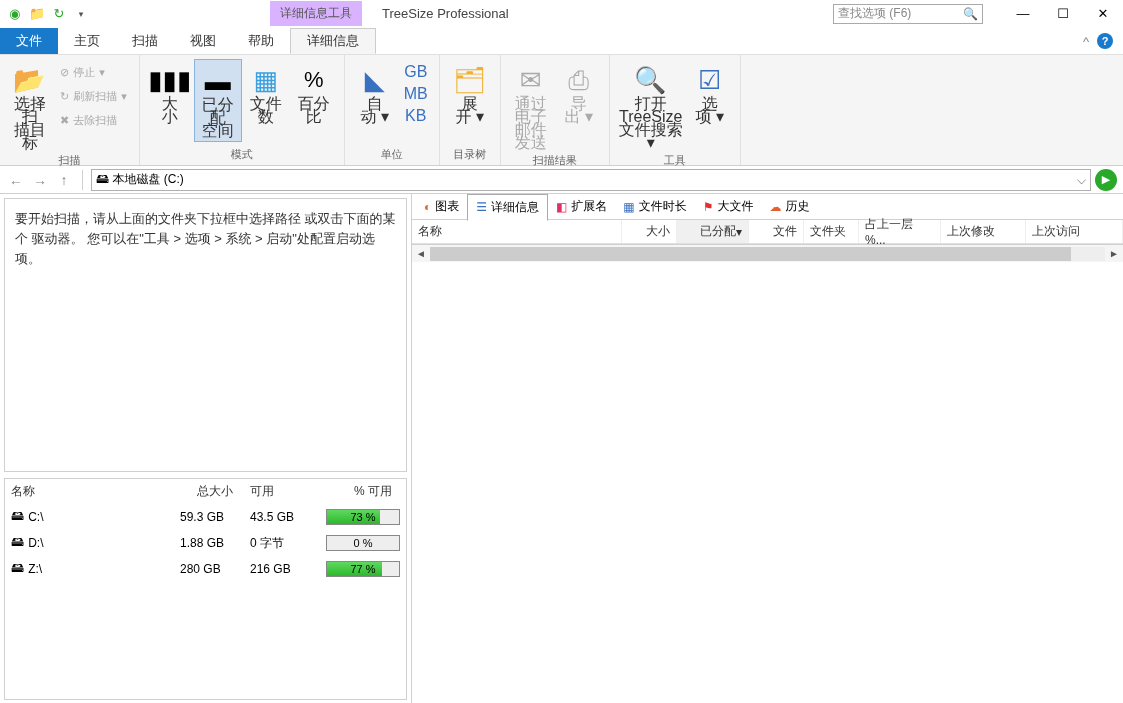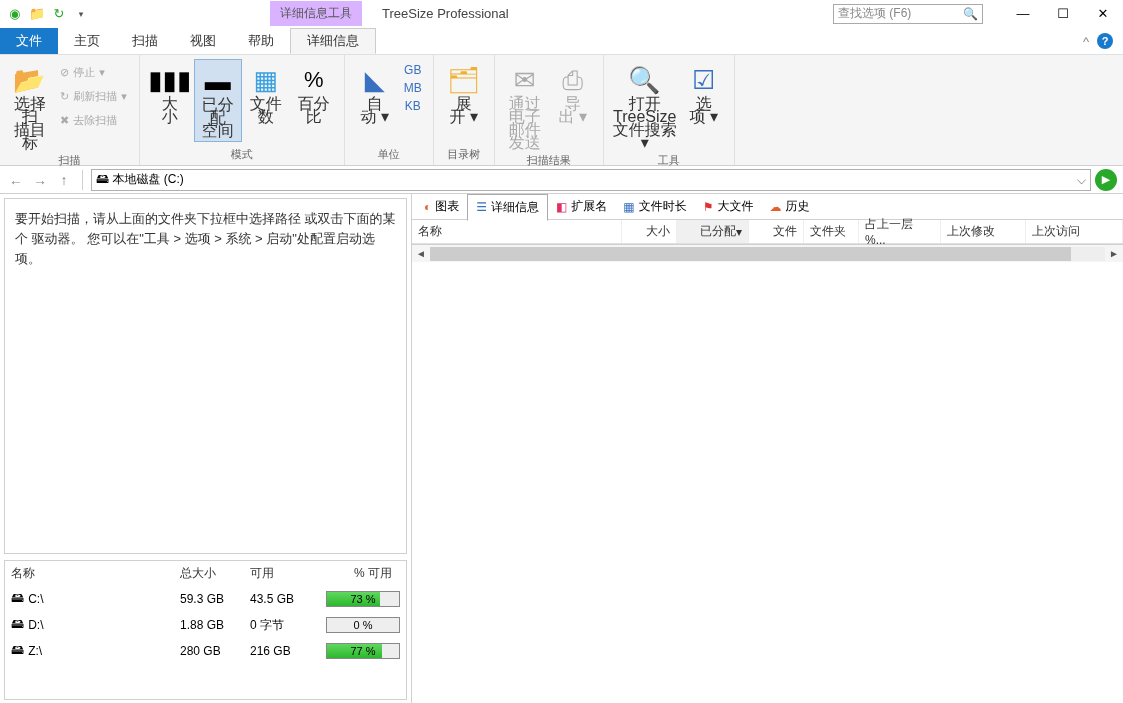--- a/index.html
+++ b/index.html
@@ -33,39 +33,39 @@
 .group .label { font-size: 11px; color: #666; height: 16px; }
 .bigbtn { display: flex; flex-direction: column; align-items: center; justify-content: flex-start; width: 48px; padding: 4px 2px; text-align: center; }
 .bigbtn.wide { width: 70px; }
 .bigbtn .icon { height: 34px; display: flex; align-items: center; justify-content: center; font-size: 26px; }
 .bigbtn .txt { font-size: 16px; line-height: 13px; color: #333; }
 .bigbtn.selected { background: #d0e0f0; border: 1px solid #8ab4dc; }
 .disabled { color: #aaa !important; }
 .disabled .txt { color: #aaa !important; }
 .smallbtns { display: flex; flex-direction: column; padding: 2px 6px; gap: 2px; }
 .smallbtn { display: flex; align-items: center; font-size: 11px; color: #333; height: 22px; gap: 4px; }
-.unitbox { display: flex; flex-direction: column; font-size: 12px; color: #555; padding: 2px 2px; }
+.unitbox { display: flex; flex-direction: column; font-size: 16px; color: #555; padding: 2px 2px; }
 .unitbox div { padding: 2px 3px; text-align: center; }
 
 
 .navbar { height: 28px; border-bottom: 1px solid #d0d0d0; display: flex; align-items: center; padding: 0 6px; gap: 4px; }
 .navbar .navbtn { width: 20px; text-align: center; color: #888; font-size: 14px; }
 .navbar .divv { width: 1px; height: 20px; background: #d0d0d0; margin: 0 4px; }
 .navbar .path { flex: 1; border: 1px solid #b0b0b0; height: 22px; display: flex; align-items: center; padding: 0 4px; font-size: 12px; }
 .navbar .path .dd { margin-left: auto; color: #666; }
 .navbar .go { width: 22px; height: 22px; background: #2aa82a; border-radius: 50%; display: flex; align-items: center; justify-content: center; color: #fff; font-size: 11px; }
 
 
 .main { display: flex; height: 510px; }
 .leftpane { width: 412px; border-right: 1px solid #d0d0d0; display: flex; flex-direction: column; padding: 4px; gap: 6px; }
-.msgbox { border: 1px solid #d0d0d0; padding: 10px; font-size: 13px; line-height: 20px; color: #333; flex: 0 0 auto; height: 356px;}
+.msgbox { border: 1px solid #d0d0d0; padding: 10px; font-size: 13px; line-height: 20px; color: #333; flex: 0 0 auto; height: 274px;}
 .drivebox { border: 1px solid #d0d0d0; flex: 1; display: flex; flex-direction: column; }
 .drivehead { display: flex; font-size: 12px; padding: 4px 6px; color: #333; }
 .drivehead div:nth-child(1){ flex: 1.5; }
-.drivehead div:nth-child(2){ width: 70px; text-align: left; }
+.drivehead div:nth-child(2){ width: 70px; text-align: center; }
 .drivehead div:nth-child(3){ width: 70px; text-align: left; }
 .drivehead div:nth-child(4){ width: 80px; text-align: right; padding-right: 8px;}
 .driverow { display: flex; font-size: 12px; padding: 2px 6px; align-items: center; }
 .driverow .n { flex: 1.5; display: flex; align-items: center; gap: 4px; }
 .driverow .v1 { width: 70px; }
 .driverow .v2 { width: 70px; text-align: left; }
 .driverow .bar { width: 80px; padding-left: 6px;}
 .pbar { height: 16px; border: 1px solid #888; position: relative; background: #eee; font-size: 11px; display: flex; align-items: center; justify-content: center; }
 .pbar .fill { position: absolute; left: 0; top: 0; bottom: 0; background: linear-gradient(#5fd85f,#2db82d); }
 .pbar .lbl { position: relative; z-index: 1; }

